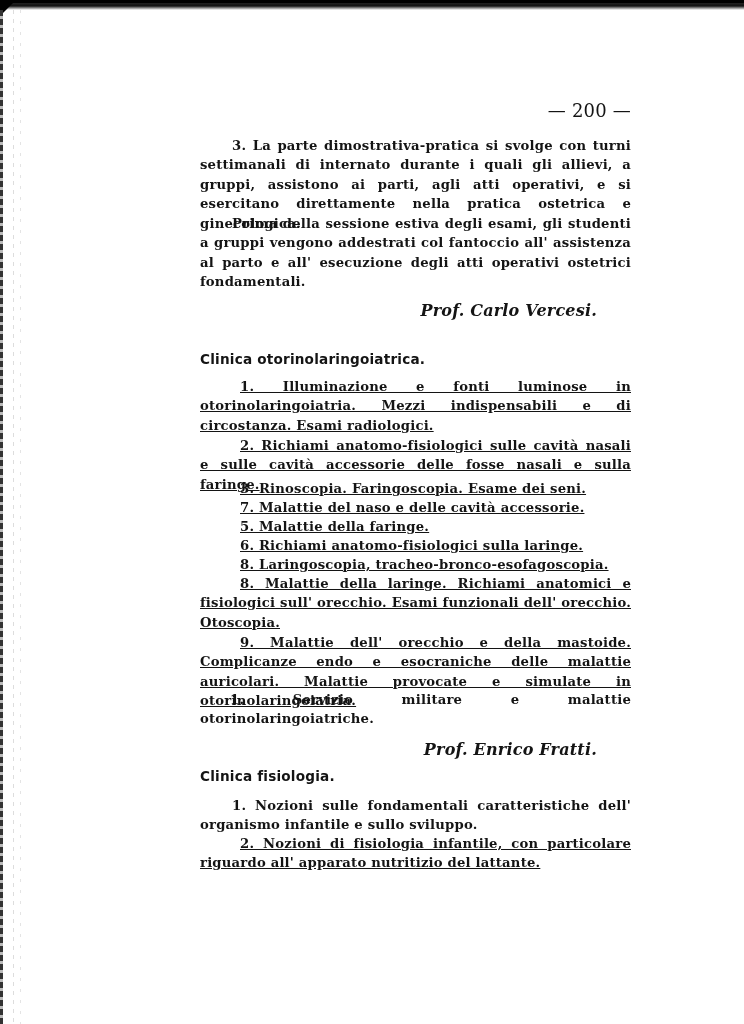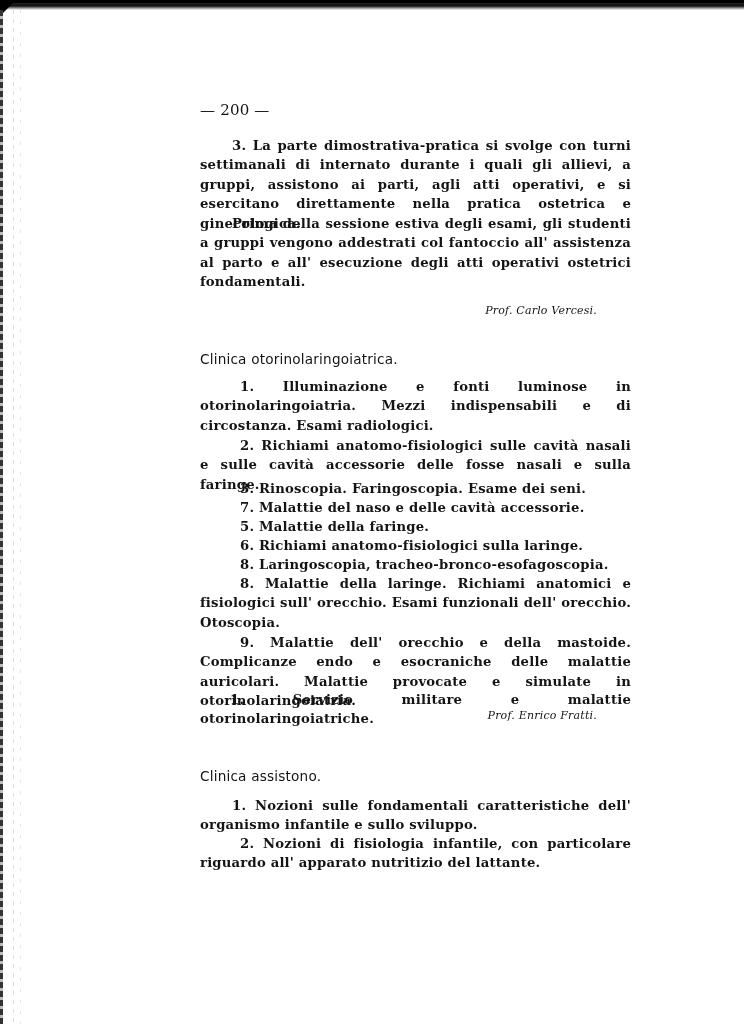--- a/index.html
+++ b/index.html
@@ -21,26 +21,26 @@
     background: repeating-linear-gradient(#ddd 0, #ddd 4px, #fff 4px, #fff 9px);
   }
   .scan-left3 {
     position: absolute; left: 20px; top: 10px; width: 1px; height: 1014px;
     background: repeating-linear-gradient(#e4e4e4 0, #e4e4e4 3px, #fff 3px, #fff 11px);
   }
   .page {
     position: absolute; left: 200px; top: 0; width: 431px;
     font-size: 13.2px; line-height: 19.4px; font-weight: bold; letter-spacing: 0.2px;
   }
-  .page-number { position: absolute; left: 0; width: 431px; top: 101px; text-align: left; font-weight: normal; font-size: 15px; }
+  .page-number { position: absolute; left: 0; width: 431px; top: 101px; text-align: right; font-weight: normal; font-size: 18px; }
   .para { position: absolute; left: 0; width: 431px; text-align: justify; text-align-last: left; margin: 0; }
   .indent { text-indent: 32px; }
-  .indent-num { text-indent: 40px; }
-  .signature { position: absolute; right: 34px; font-style: italic; font-weight: normal; font-size: 11px; }
-  .heading { position: absolute; left: 0; font-family: "DejaVu Sans", "Liberation Sans", sans-serif; font-weight: normal; font-size: 13.6px; }
+  .indent-num { text-indent: 40px; text-decoration: underline; }
+  .signature { position: absolute; right: 34px; font-style: italic; font-weight: bold; font-size: 16px; }
+  .heading { position: absolute; left: 0; font-family: "DejaVu Sans", "Liberation Sans", sans-serif; font-weight: bold; font-size: 13.6px; }
   .list-item { position: absolute; left: 0; width: 431px; text-align: justify; text-align-last: left; margin: 0; }
 </style>
 </head>
 <body>
 
 <div class="scan-top"></div>
 <div class="scan-top-corner"></div>
 <div class="scan-left"></div>
 <div class="scan-left2"></div>
 <div class="scan-left3"></div>
@@ -56,18 +56,18 @@
   <p class="list-item indent-num" style="top:377px">1. Illuminazione e fonti luminose in otorinolaringoiatria. Mezzi indispensabili e di circostanza. Esami radiologici.</p>
   <p class="list-item indent-num" style="top:436px">2. Richiami anatomo-fisiologici sulle cavità nasali e sulle cavità accessorie delle fosse nasali e sulla faringe.</p>
   <p class="list-item indent-num" style="top:479px">3. Rinoscopia. Faringoscopia. Esame dei seni.</p>
   <p class="list-item indent-num" style="top:498px">7. Malattie del naso e delle cavità accessorie.</p>
   <p class="list-item indent-num" style="top:517px">5. Malattie della faringe.</p>
   <p class="list-item indent-num" style="top:536px">6. Richiami anatomo-fisiologici sulla laringe.</p>
   <p class="list-item indent-num" style="top:555px">8. Laringoscopia, tracheo-bronco-esofagoscopia.</p>
   <p class="list-item indent-num" style="top:574px">8. Malattie della laringe. Richiami anatomici e fisiologici sull' orecchio. Esami funzionali dell' orecchio. Otoscopia.</p>
   <p class="list-item indent-num" style="top:633px">9. Malattie dell' orecchio e della mastoide. Complicanze endo e esocraniche delle malattie auricolari. Malattie provocate e simulate in otorinolaringoiatria.</p>
   <p class="list-item" style="top:690px; text-indent:30px">1. Servizio militare e malattie otorinolaringoiatriche.</p>
-  <div class="signature" style="top:706px">Prof. Enrico Fratti.</div>
+  <div class="signature" style="top:740px">Prof. Enrico Fratti.</div>
 
-  <div class="heading" style="top:767px">Clinica assistono.</div>
+  <div class="heading" style="top:767px">Clinica fisiologia.</div>
   <p class="list-item" style="top:796px; text-indent:32px">1. Nozioni sulle fondamentali caratteristiche dell' organismo infantile e sullo sviluppo.</p>
   <p class="list-item indent-num" style="top:834px">2. Nozioni di fisiologia infantile, con particolare riguardo all' apparato nutritizio del lattante.</p>
 </div>
 
 </body></html>

